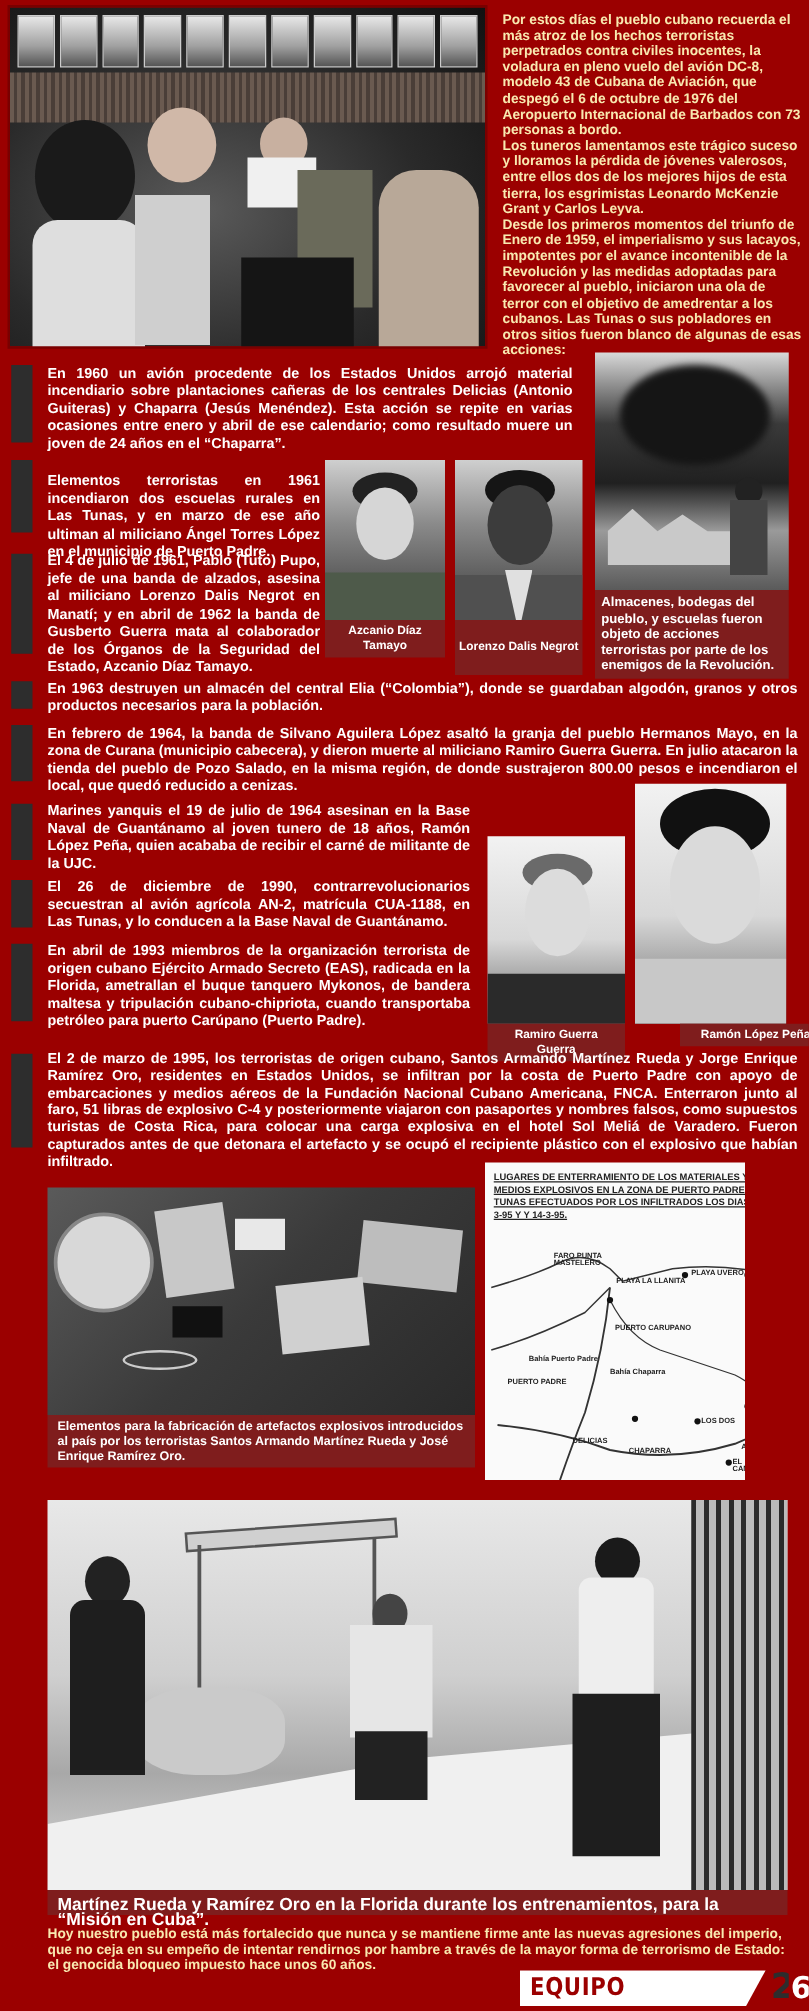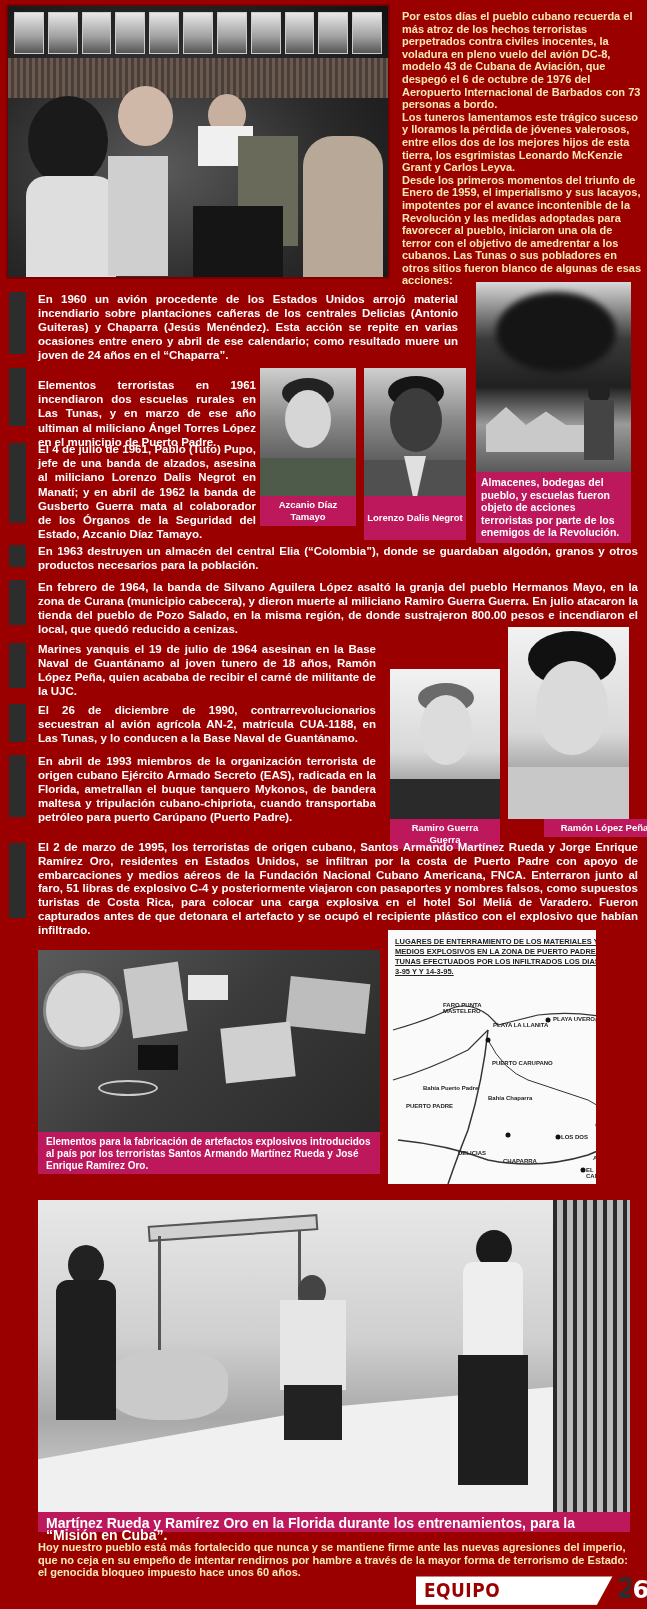--- a/index.html
+++ b/index.html
@@ -2,21 +2,21 @@
 <html><head>
 <meta charset="utf-8">
 <style>
   * { box-sizing: border-box; margin: 0; padding: 0; }
   html, body { width: 647px; height: 1609px; background: #9b0000; overflow: hidden; }
   body { position: relative; font-family: "Liberation Sans", sans-serif; color: #ffffff; font-weight: bold; }
   .abs { position: absolute; }
   .bar { position: absolute; left: 9px; width: 17px; background: #2d2d2d; }
   .para { position: absolute; font-size: 11.5px; line-height: 14px; text-align: justify; color: #fff; }
   .photo { position: absolute; overflow: hidden; }
-  .caption { position: absolute; background: #be185d; color: #fff; font-size: 10px; line-height: 12px; padding: 3px 6px; }
+  .caption { position: absolute; background: #7f1d1d; color: #fff; font-size: 10px; line-height: 12px; padding: 3px 6px; }
   .caption.center { text-align: center; }
   .intro { position: absolute; left: 402px; top: 10px; width: 240px; font-size: 11px; line-height: 12.6px; color: #f9e9b0; }
   .outro { position: absolute; left: 38px; top: 1541px; width: 600px; font-size: 11px; line-height: 12.6px; color: #f9e9b0; }
   
   .bw-dark { background: radial-gradient(ellipse at 40% 60%, #5a5a5a 0%, #2a2a2a 55%, #111 100%); }
   .bw-mid { background: linear-gradient(180deg, #cfcfcf 0%, #8a8a8a 40%, #3a3a3a 100%); }
   .bw-light { background: linear-gradient(180deg, #f2f2f2 0%, #d8d8d8 55%, #6a6a6a 100%); }
   .portrait-row { position: absolute; left: 6px; top: 6px; right: 6px; height: 42px; display: flex; gap: 4px; }
   .portrait-row span { flex: 1; background: linear-gradient(180deg,#e8e8e8 0%,#a0a0a0 60%,#555 100%); border: 1px solid #ccc; }
   .face { position: absolute; border-radius: 50%; }

